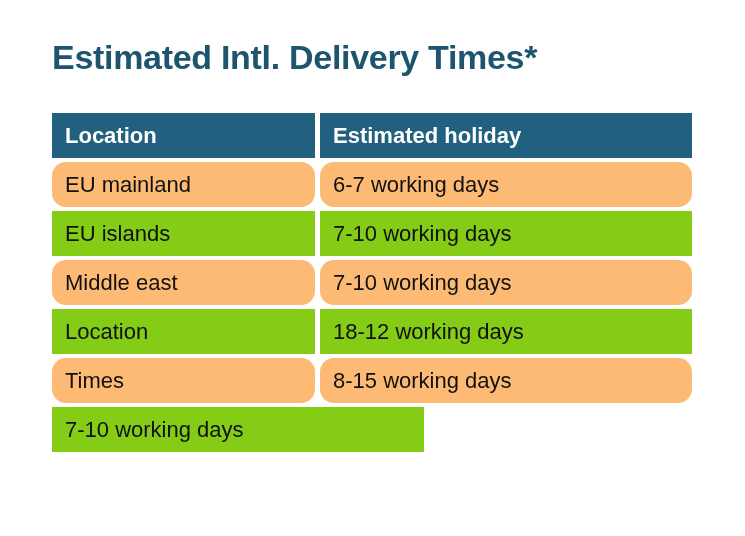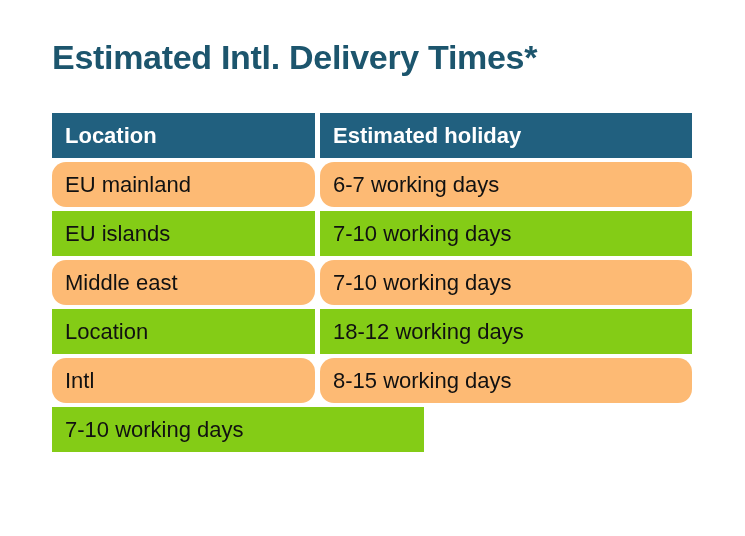--- a/index.html
+++ b/index.html
@@ -127,21 +127,21 @@
       <div class="t-cell col-location">Middle east</div>
       <div class="t-cell col-delivery">7-10 working days</div>
     </div>
 
     <div class="t-row even">
       <div class="t-cell col-location">Location</div>
       <div class="t-cell col-delivery">18-12 working days</div>
     </div>
 
     <div class="t-row odd">
-      <div class="t-cell col-location">Intl</div>
+      <div class="t-cell col-location">Times</div>
       <div class="t-cell col-delivery">8-15 working days</div>
     </div>
 
     <div class="t-row even">
       <div class="t-cell col-delivery">7-10 working days</div>
     </div>
 
   </div>
 
 

